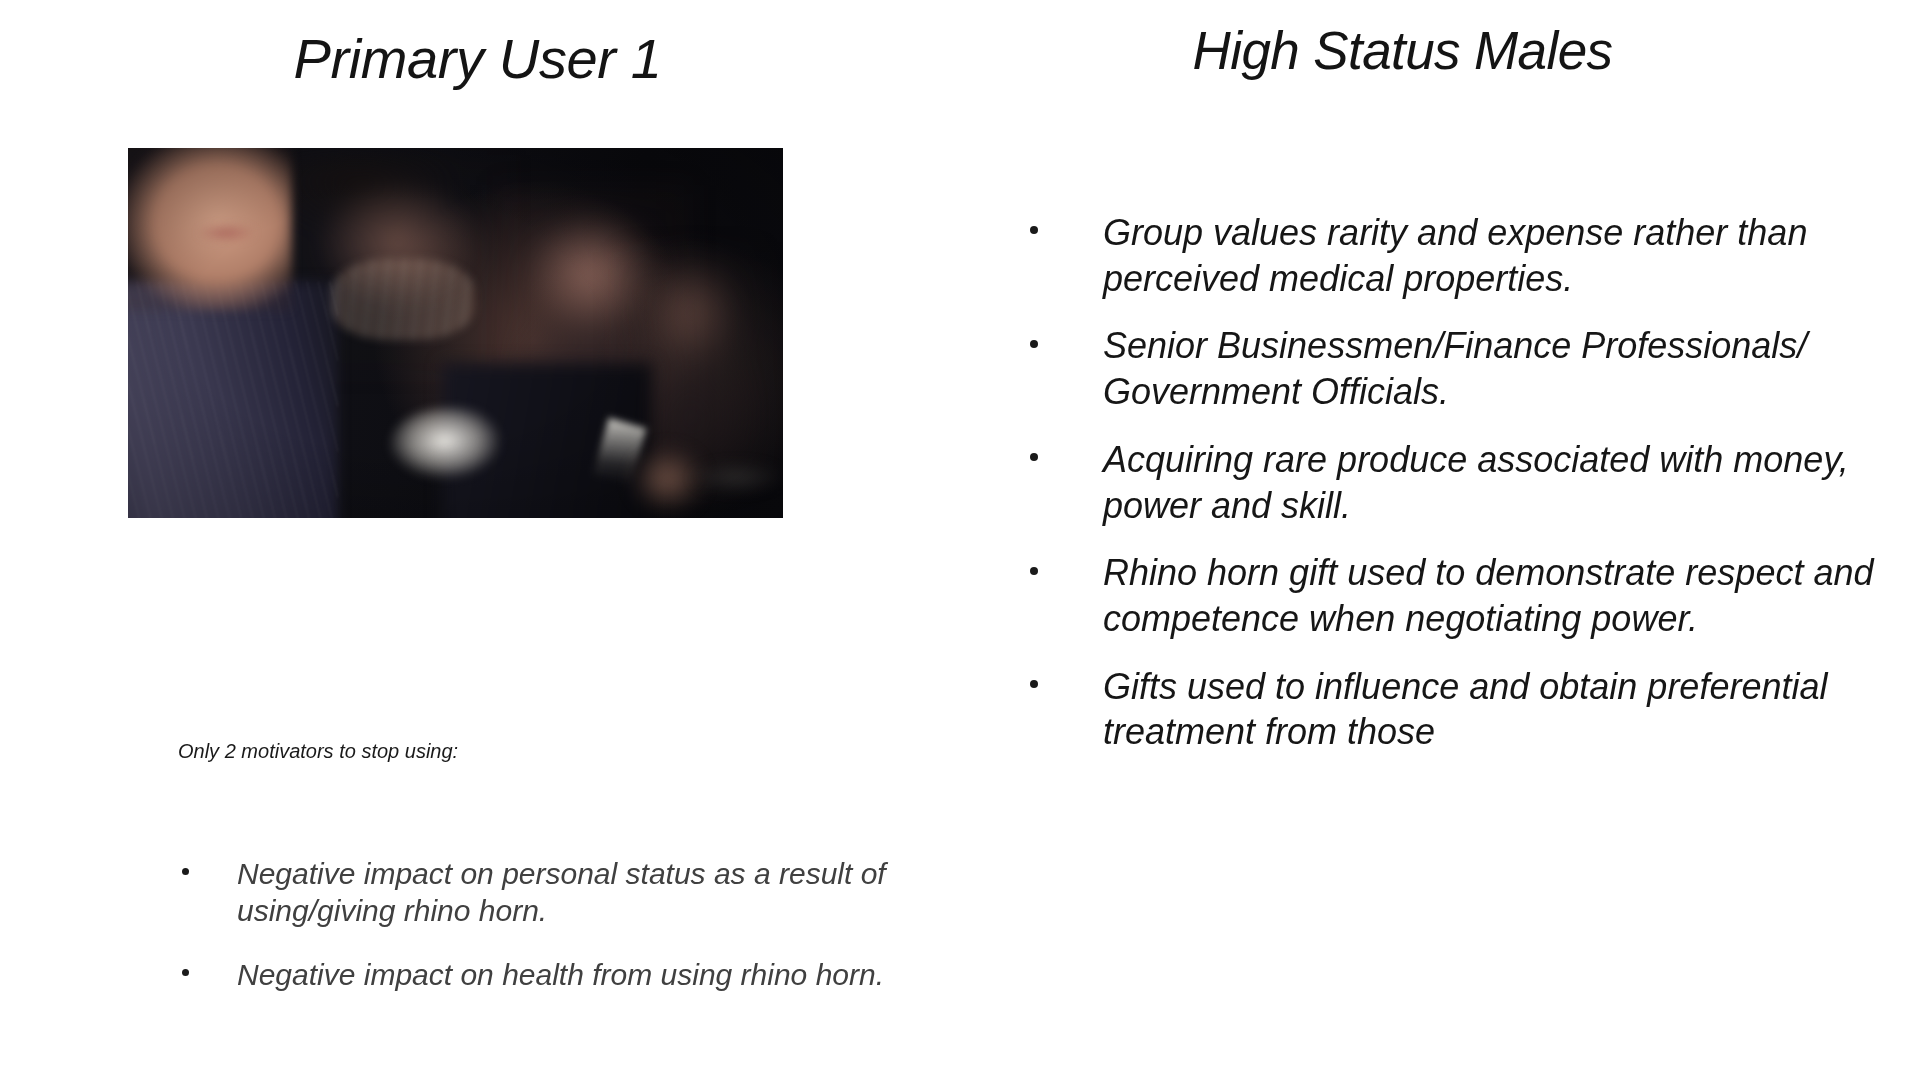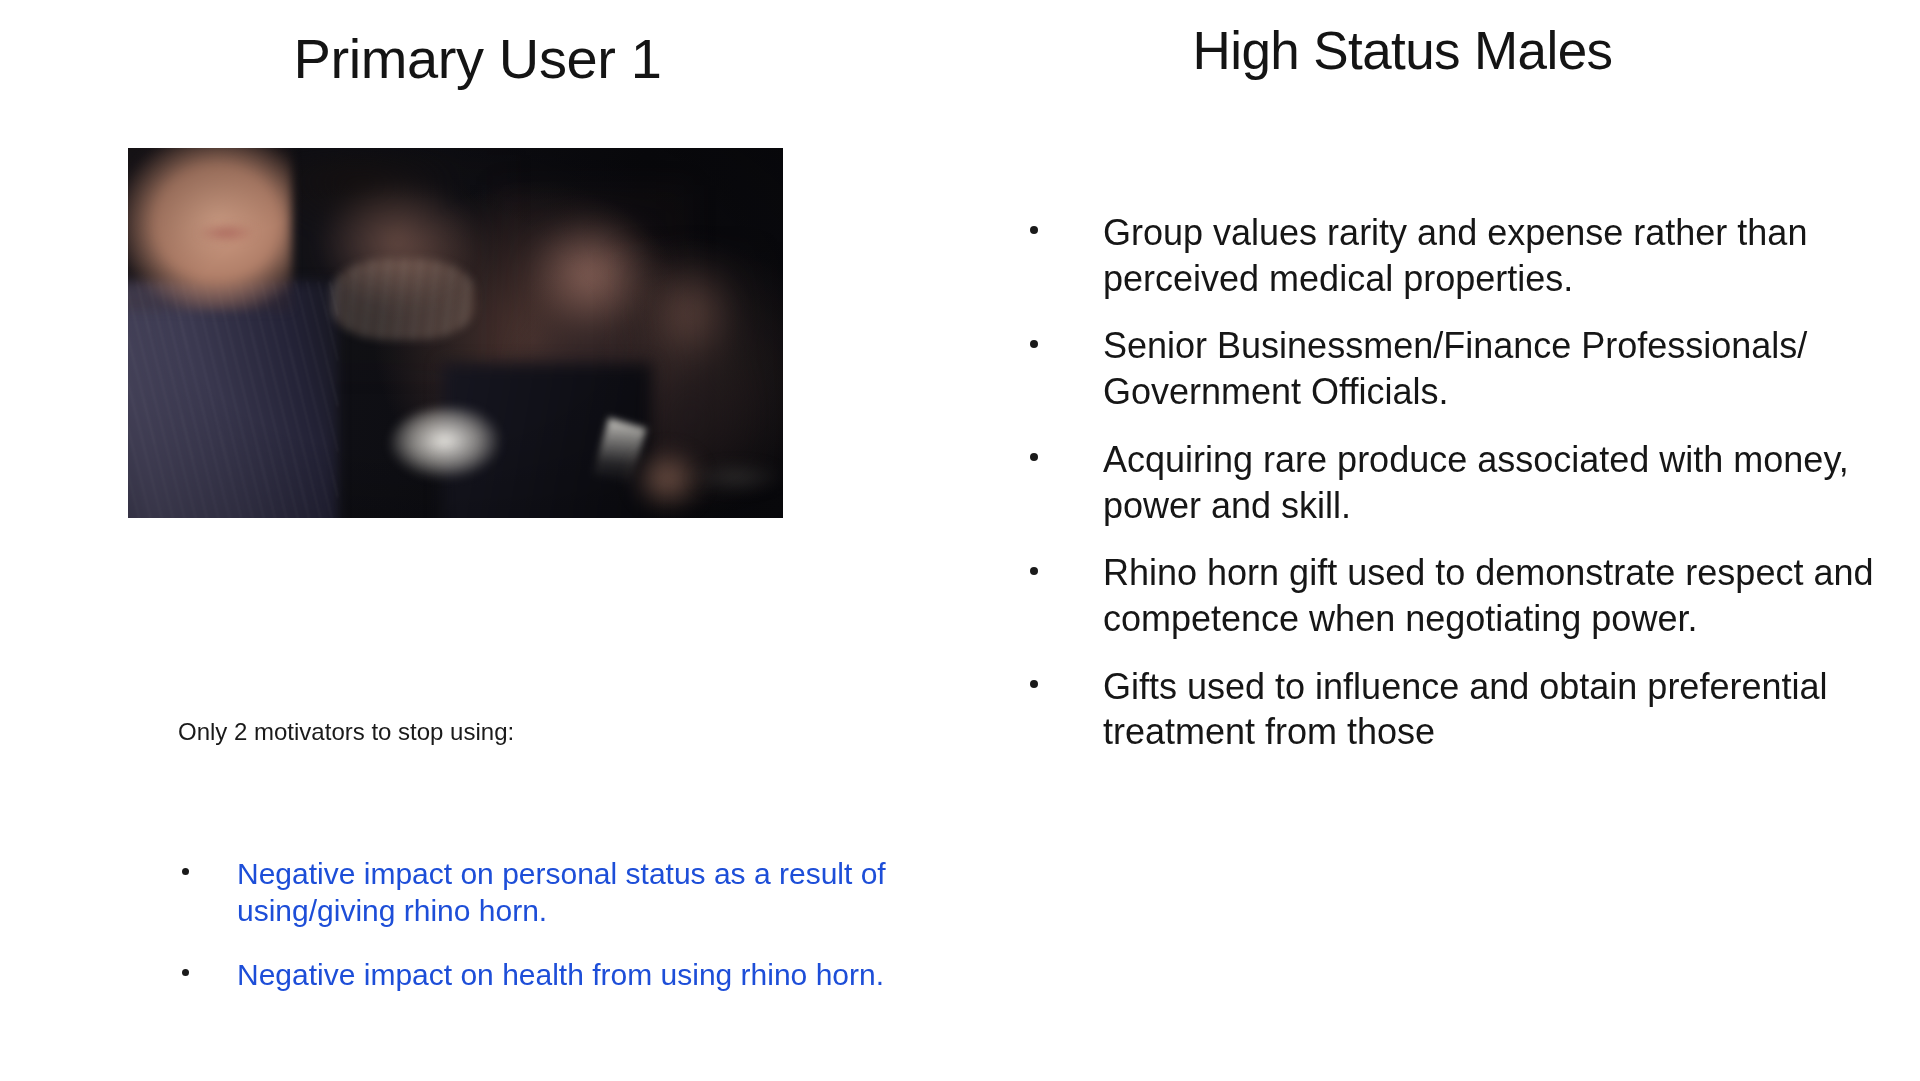--- a/index.html
+++ b/index.html
@@ -14,20 +14,21 @@
   body {
     font-family: "Liberation Sans", sans-serif;
     color: #1a1a1a;
     position: relative;
   }
 
   .slide {
     position: absolute;
     inset: 0;
     background: #ffffff;
+    font-style: italic;
   }
 
   
   .col-left {
     position: absolute;
     left: 0px;
     top: 0px;
     width: 955px;
     height: 1081px;
   }
@@ -185,42 +186,42 @@
   }
   .photo .vignette {
     position: absolute;
     inset: 0;
     background: radial-gradient(ellipse 82% 86% at 40% 48%, rgba(0,0,0,0) 38%, rgba(0,0,0,0.42) 100%);
   }
 
   .lead-note {
     position: absolute;
     left: 178px;
-    top: 716px;
+    top: 738px;
     width: 740px;
-    font-size: 24px;
+    font-size: 20px;
     font-weight: 400;
     line-height: 1.3;
     color: #1a1a1a;
   }
 
   .bullets-left {
     position: absolute;
     left: 178px;
     top: 855px;
     width: 745px;
     list-style: none;
   }
   .bullets-left > li {
     position: relative;
     padding-left: 59px;
     font-size: 30px;
     line-height: 1.24;
     font-weight: 400;
-    color: #1d4ed8;
+    color: #404040;
     margin-bottom: 27px;
   }
   .bullets-left > li .dot {
     position: absolute;
     left: 4px;
     top: 0.42em;
     width: 7px;
     height: 7px;
     border-radius: 50%;
     background: #1a1a1a;

